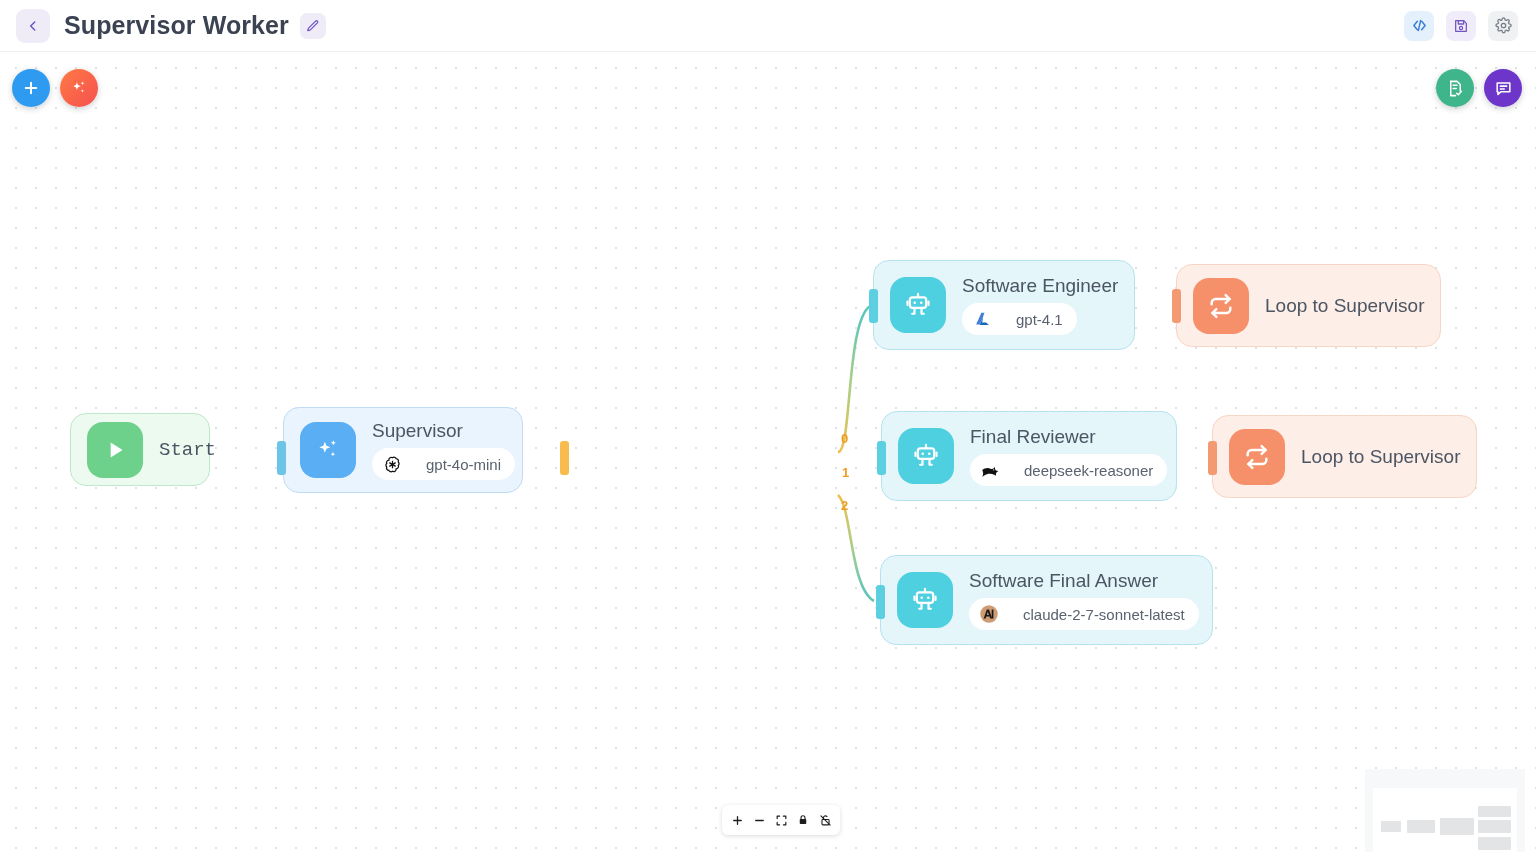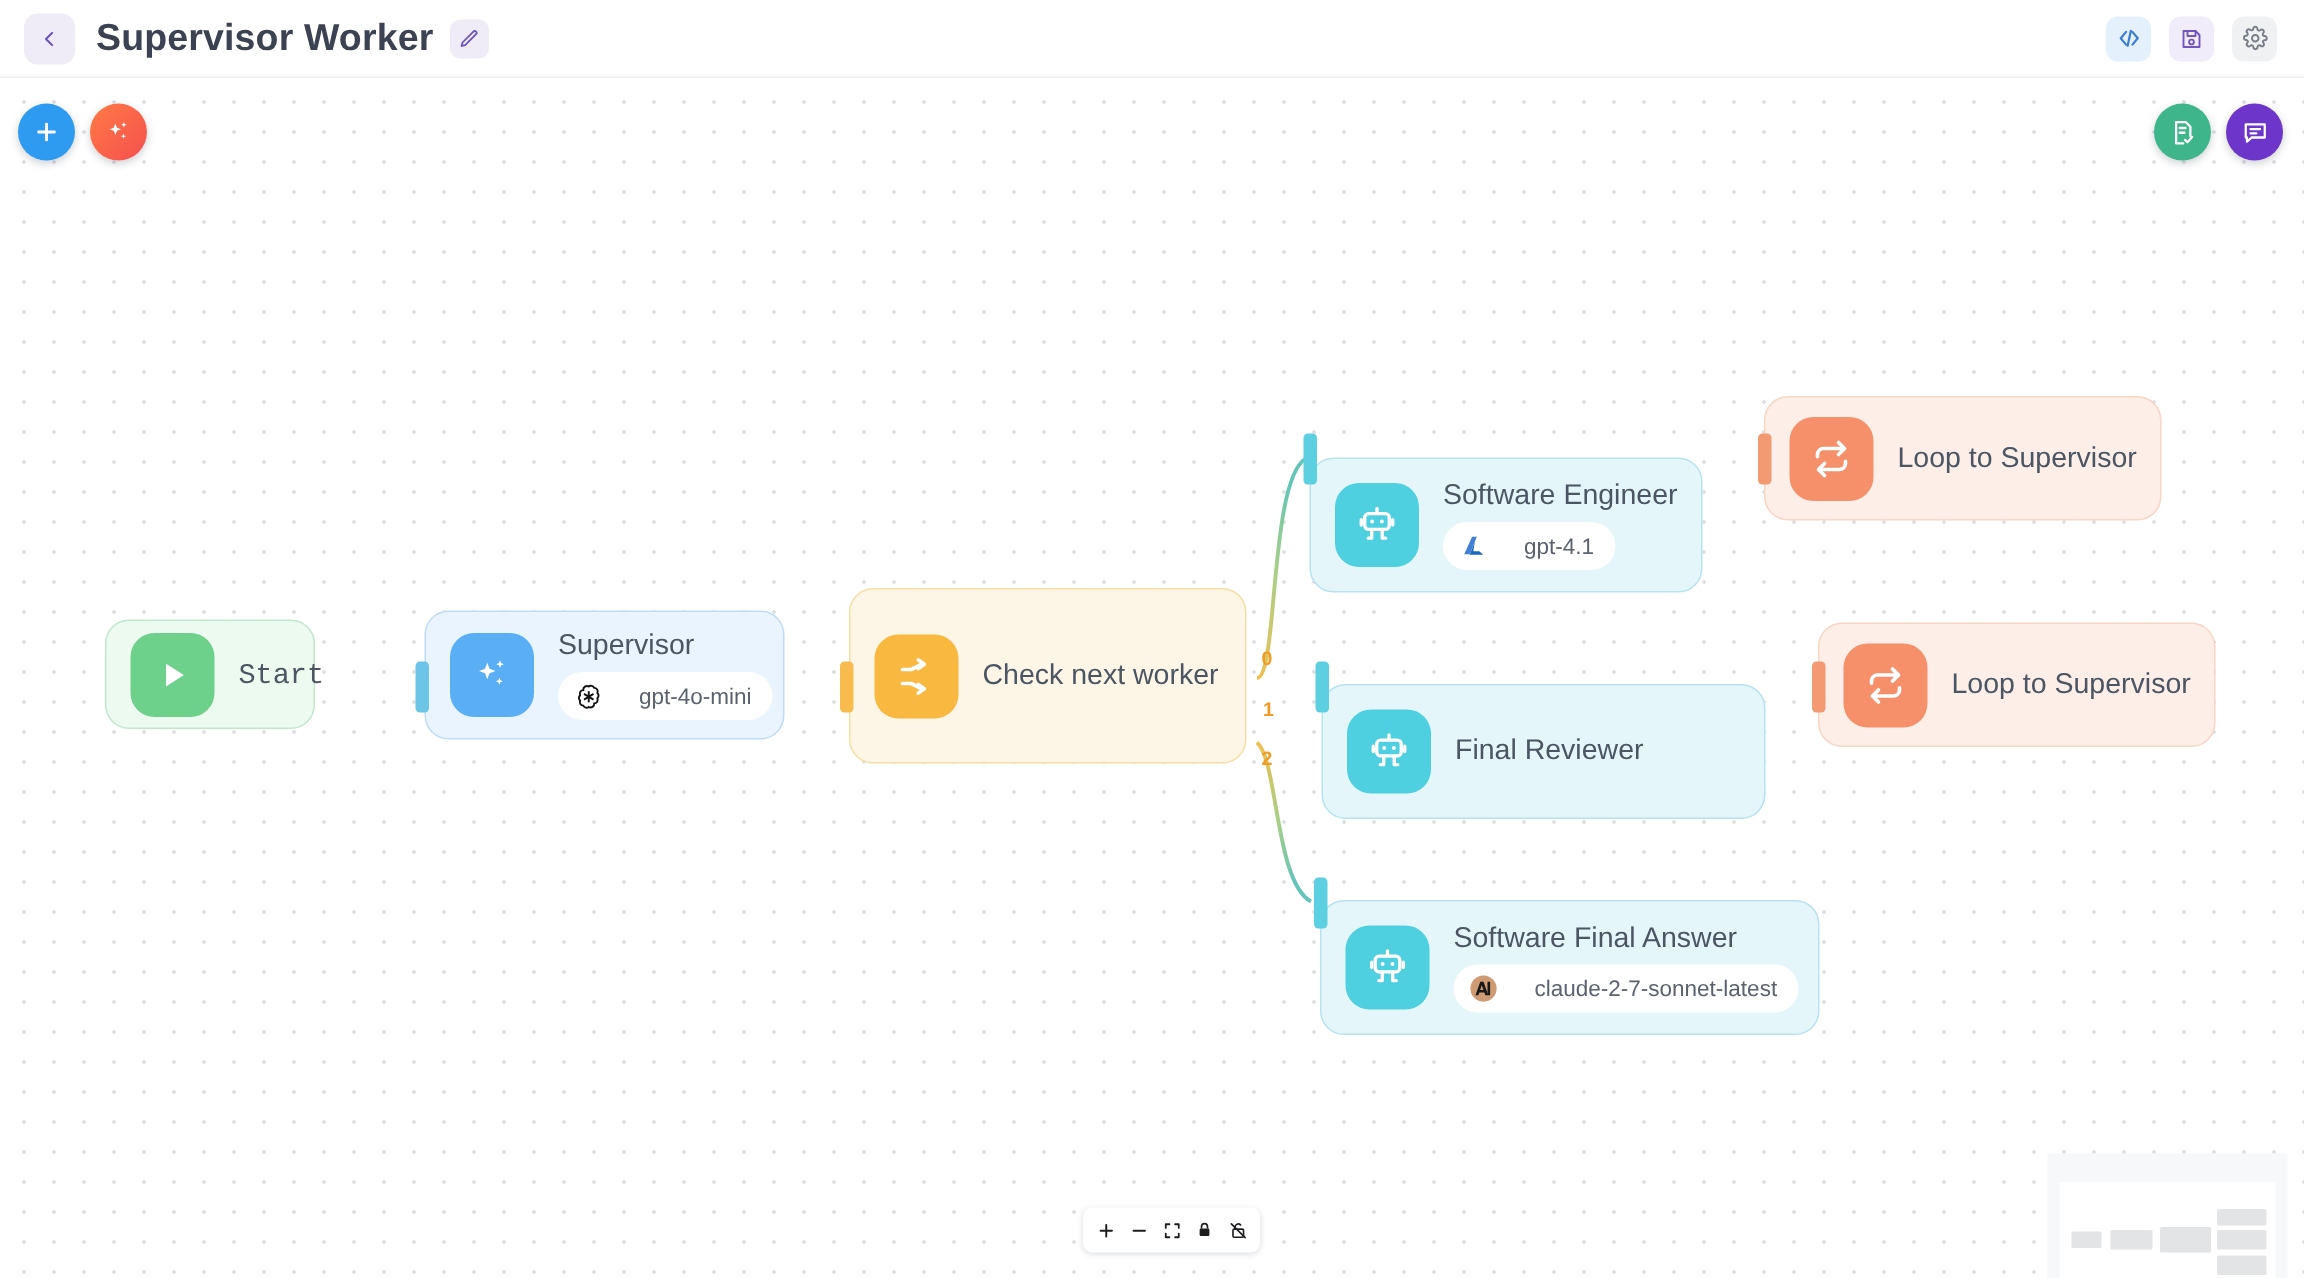--- a/index.html
+++ b/index.html
@@ -102,21 +102,21 @@
   }
   .model-logo { width: 22px; height: 22px; flex: 0 0 auto; display:flex; align-items:center; justify-content:center;}
 
   
   .n-start    { background: #edfaf0; border: 1px solid #bfe8cb; }
   .n-start .node-icon { background: #6dd18b; }
   .n-agent    { background: #e9f4fe; border: 1px solid #bfdcf7; }
   .n-agent .node-icon { background: #5aaef4; }
   .n-cond     { background: #fdf6e6; border: 1px solid #f6dfa4; }
   .n-cond .node-icon  { background: #f9b83f; }
-  .n-worker   { background: #e4f6fa; border: 1px solid #b6e3ef; margin-top: 45px; }
+  .n-worker   { background: #e4f6fa; border: 1px solid #b6e3ef; }
   .n-worker .node-icon{ background: #4fd0e0; }
   .n-loop     { background: #fdeee7; border: 1px solid #f8d5c4; }
   .n-loop .node-icon  { background: #f6906a; }
 
   
   .handle {
     position: absolute; width: 9px; height: 34px; border-radius: 3px;
     z-index: 12;
   }
   .h-blue   { background: #6cc4e6; }
@@ -307,33 +307,20 @@
               <path d="M12 3.4a3.1 3.1 0 0 1 4.6 1.1 3.1 3.1 0 0 1 2.7 4.3 3.1 3.1 0 0 1 0 4.5 3.1 3.1 0 0 1-2.7 4.3A3.1 3.1 0 0 1 12 20.6a3.1 3.1 0 0 1-4.6-1.1 3.1 3.1 0 0 1-2.7-4.3 3.1 3.1 0 0 1 0-4.5 3.1 3.1 0 0 1 2.7-4.3A3.1 3.1 0 0 1 12 3.4Z"></path>
               <path d="M12 7.4v9.2M8 9.6l8 4.8M16 9.6l-8 4.8"></path>
             </svg>
           </span>
           <span>gpt-4o-mini</span>
         </div>
       </div>
     </div>
     <div class="handle h-amber" style="left:560px; top:389px;"></div>
 
-    <div class="node n-cond" style="left:566px; top:340px; width:265px; height:117px;">
-      <div class="node-icon">
-        <svg width="28" height="28" viewBox="0 0 24 24" fill="none" stroke="#ffffff" stroke-width="2.1" stroke-linecap="round" stroke-linejoin="round">
-          <path d="M4 8h5l6 -3"></path>
-          <path d="M4 16h5l6 3"></path>
-          <polyline points="13 2.5 16.5 5 13 7.5"></polyline>
-          <polyline points="13 16.5 16.5 19 13 21.5"></polyline>
-        </svg>
-      </div>
-      <div class="node-body">
-        <div class="node-title">Check next worker</div>
-      </div>
-    </div>
 
     <div class="edge-label" style="left:841px; top:379px;">0</div>
     <div class="edge-label" style="left:842px; top:413px;">1</div>
     <div class="edge-label" style="left:841px; top:446px;">2</div>
 
     <div class="handle h-cyan" style="left:869px; top:237px;"></div>
     <div class="node n-worker" style="left:873px; top:208px; width:262px; height:90px;">
       <div class="node-icon">
         <svg width="28" height="28" viewBox="0 0 24 24" fill="none" stroke="#ffffff" stroke-width="1.9" stroke-linecap="round" stroke-linejoin="round">
           <line x1="12" y1="2.5" x2="12" y2="5"></line>
@@ -382,20 +369,29 @@
           <rect x="5" y="5.5" width="14" height="9" rx="2.2"></rect>
           <circle cx="9.2" cy="10" r="1.1" fill="#ffffff" stroke="none"></circle>
           <circle cx="14.8" cy="10" r="1.1" fill="#ffffff" stroke="none"></circle>
           <line x1="3" y1="9" x2="3" y2="12"></line>
             <line x1="21" y1="9" x2="21" y2="12"></line>
           <path d="M9 14.5v5M15 14.5v5M9 19.5h-2M15 19.5h2"></path>
         </svg>
       </div>
       <div class="node-body">
         <div class="node-title">Final Reviewer</div>
+        <div class="model-pill">
+          <span class="model-logo">
+            <svg width="21" height="21" viewBox="0 0 24 24">
+              <path d="M2.5 11.5c2.6-2.4 6.4-3 9.6-1.6 1.3.6 2.6.3 3.6-.6l1.3-1.2.2 2c.1 1.1.9 2 2 2.2l1.9.4-1.6 1.1c-.9.6-1.4 1.6-1.3 2.7l.1 1.5-2.1-1.1c-3.6-1.9-8-1.6-11.3.8L2.5 19c1.5-2 1.5-5-0-7.5Z" fill="#111111"></path>
+              <circle cx="15.6" cy="11.2" r="0.75" fill="#ffffff"></circle>
+            </svg>
+          </span>
+          <span>deepseek-reasoner</span>
+        </div>
       </div>
     </div>
 
     <div class="handle h-orange" style="left:1208px; top:389px;"></div>
     <div class="node n-loop" style="left:1212px; top:363px; width:265px; height:83px;">
       <div class="node-icon">
         <svg width="28" height="28" viewBox="0 0 24 24" fill="none" stroke="#ffffff" stroke-width="2.1" stroke-linecap="round" stroke-linejoin="round">
           <polyline points="16 2.6 19.4 6 16 9.4"></polyline>
           <path d="M19.4 6H7.4A3.4 3.4 0 0 0 4 9.4v1.2"></path>
           <polyline points="8 21.4 4.6 18 8 14.6"></polyline>

